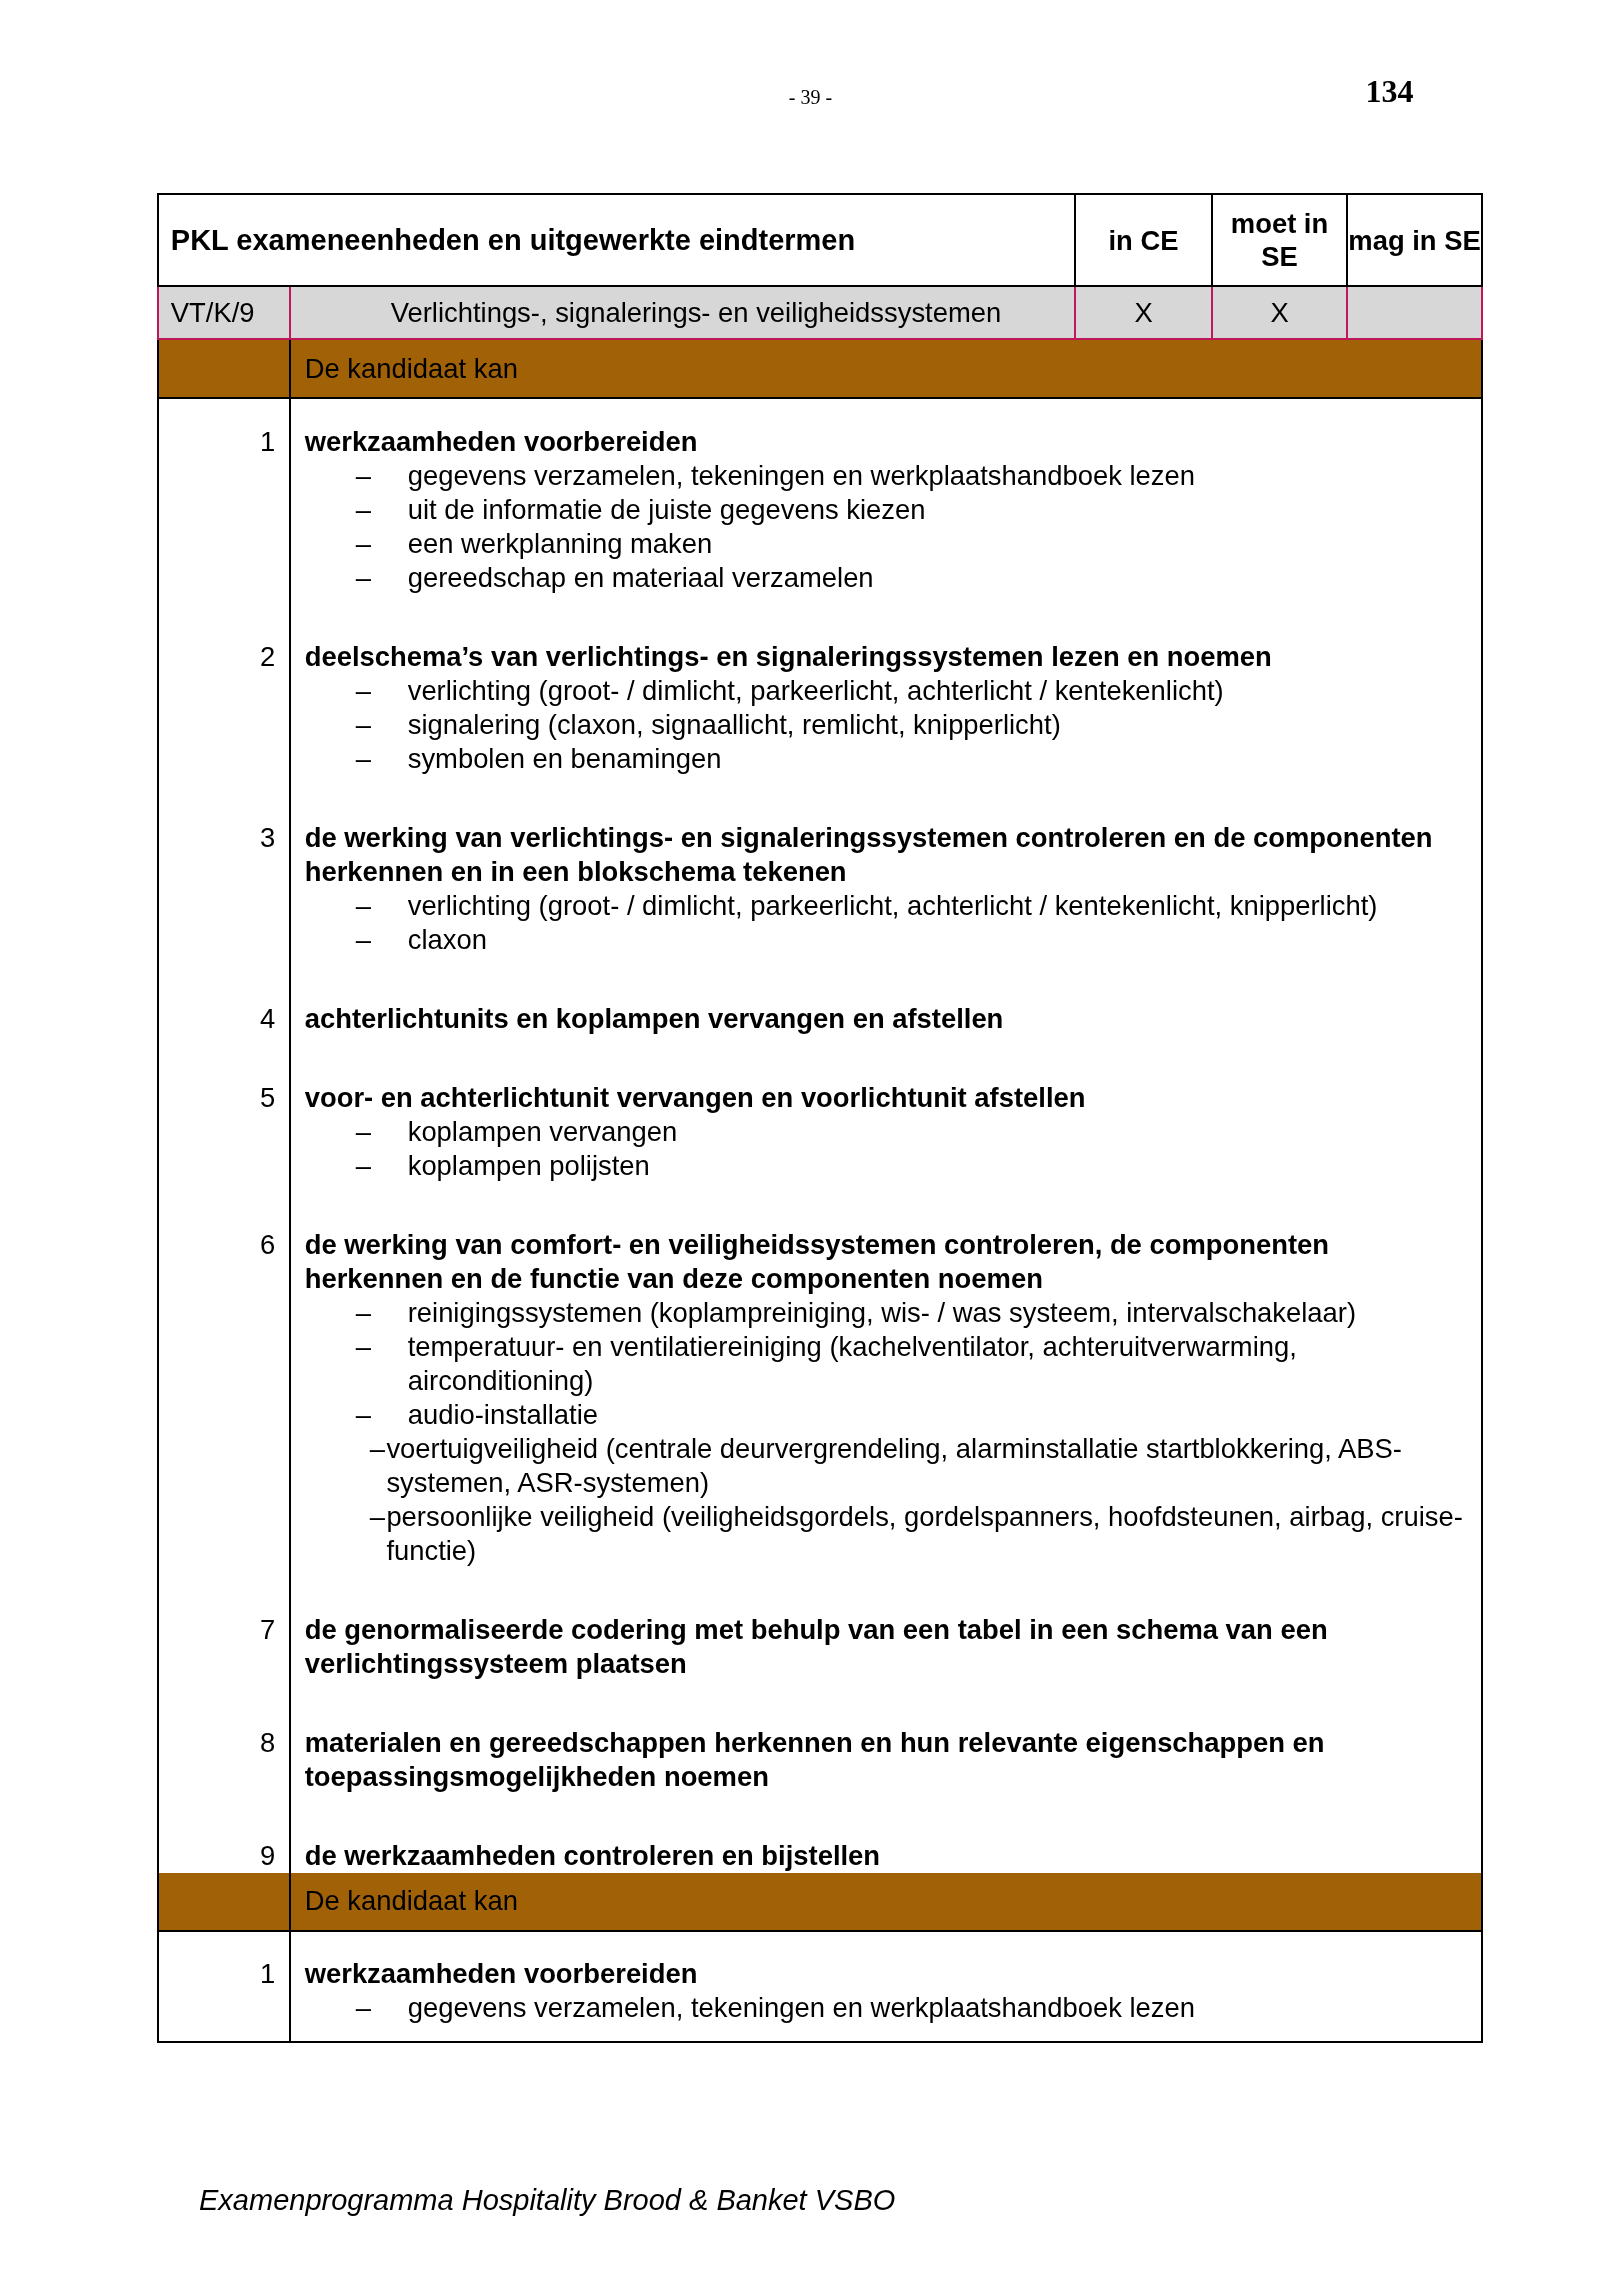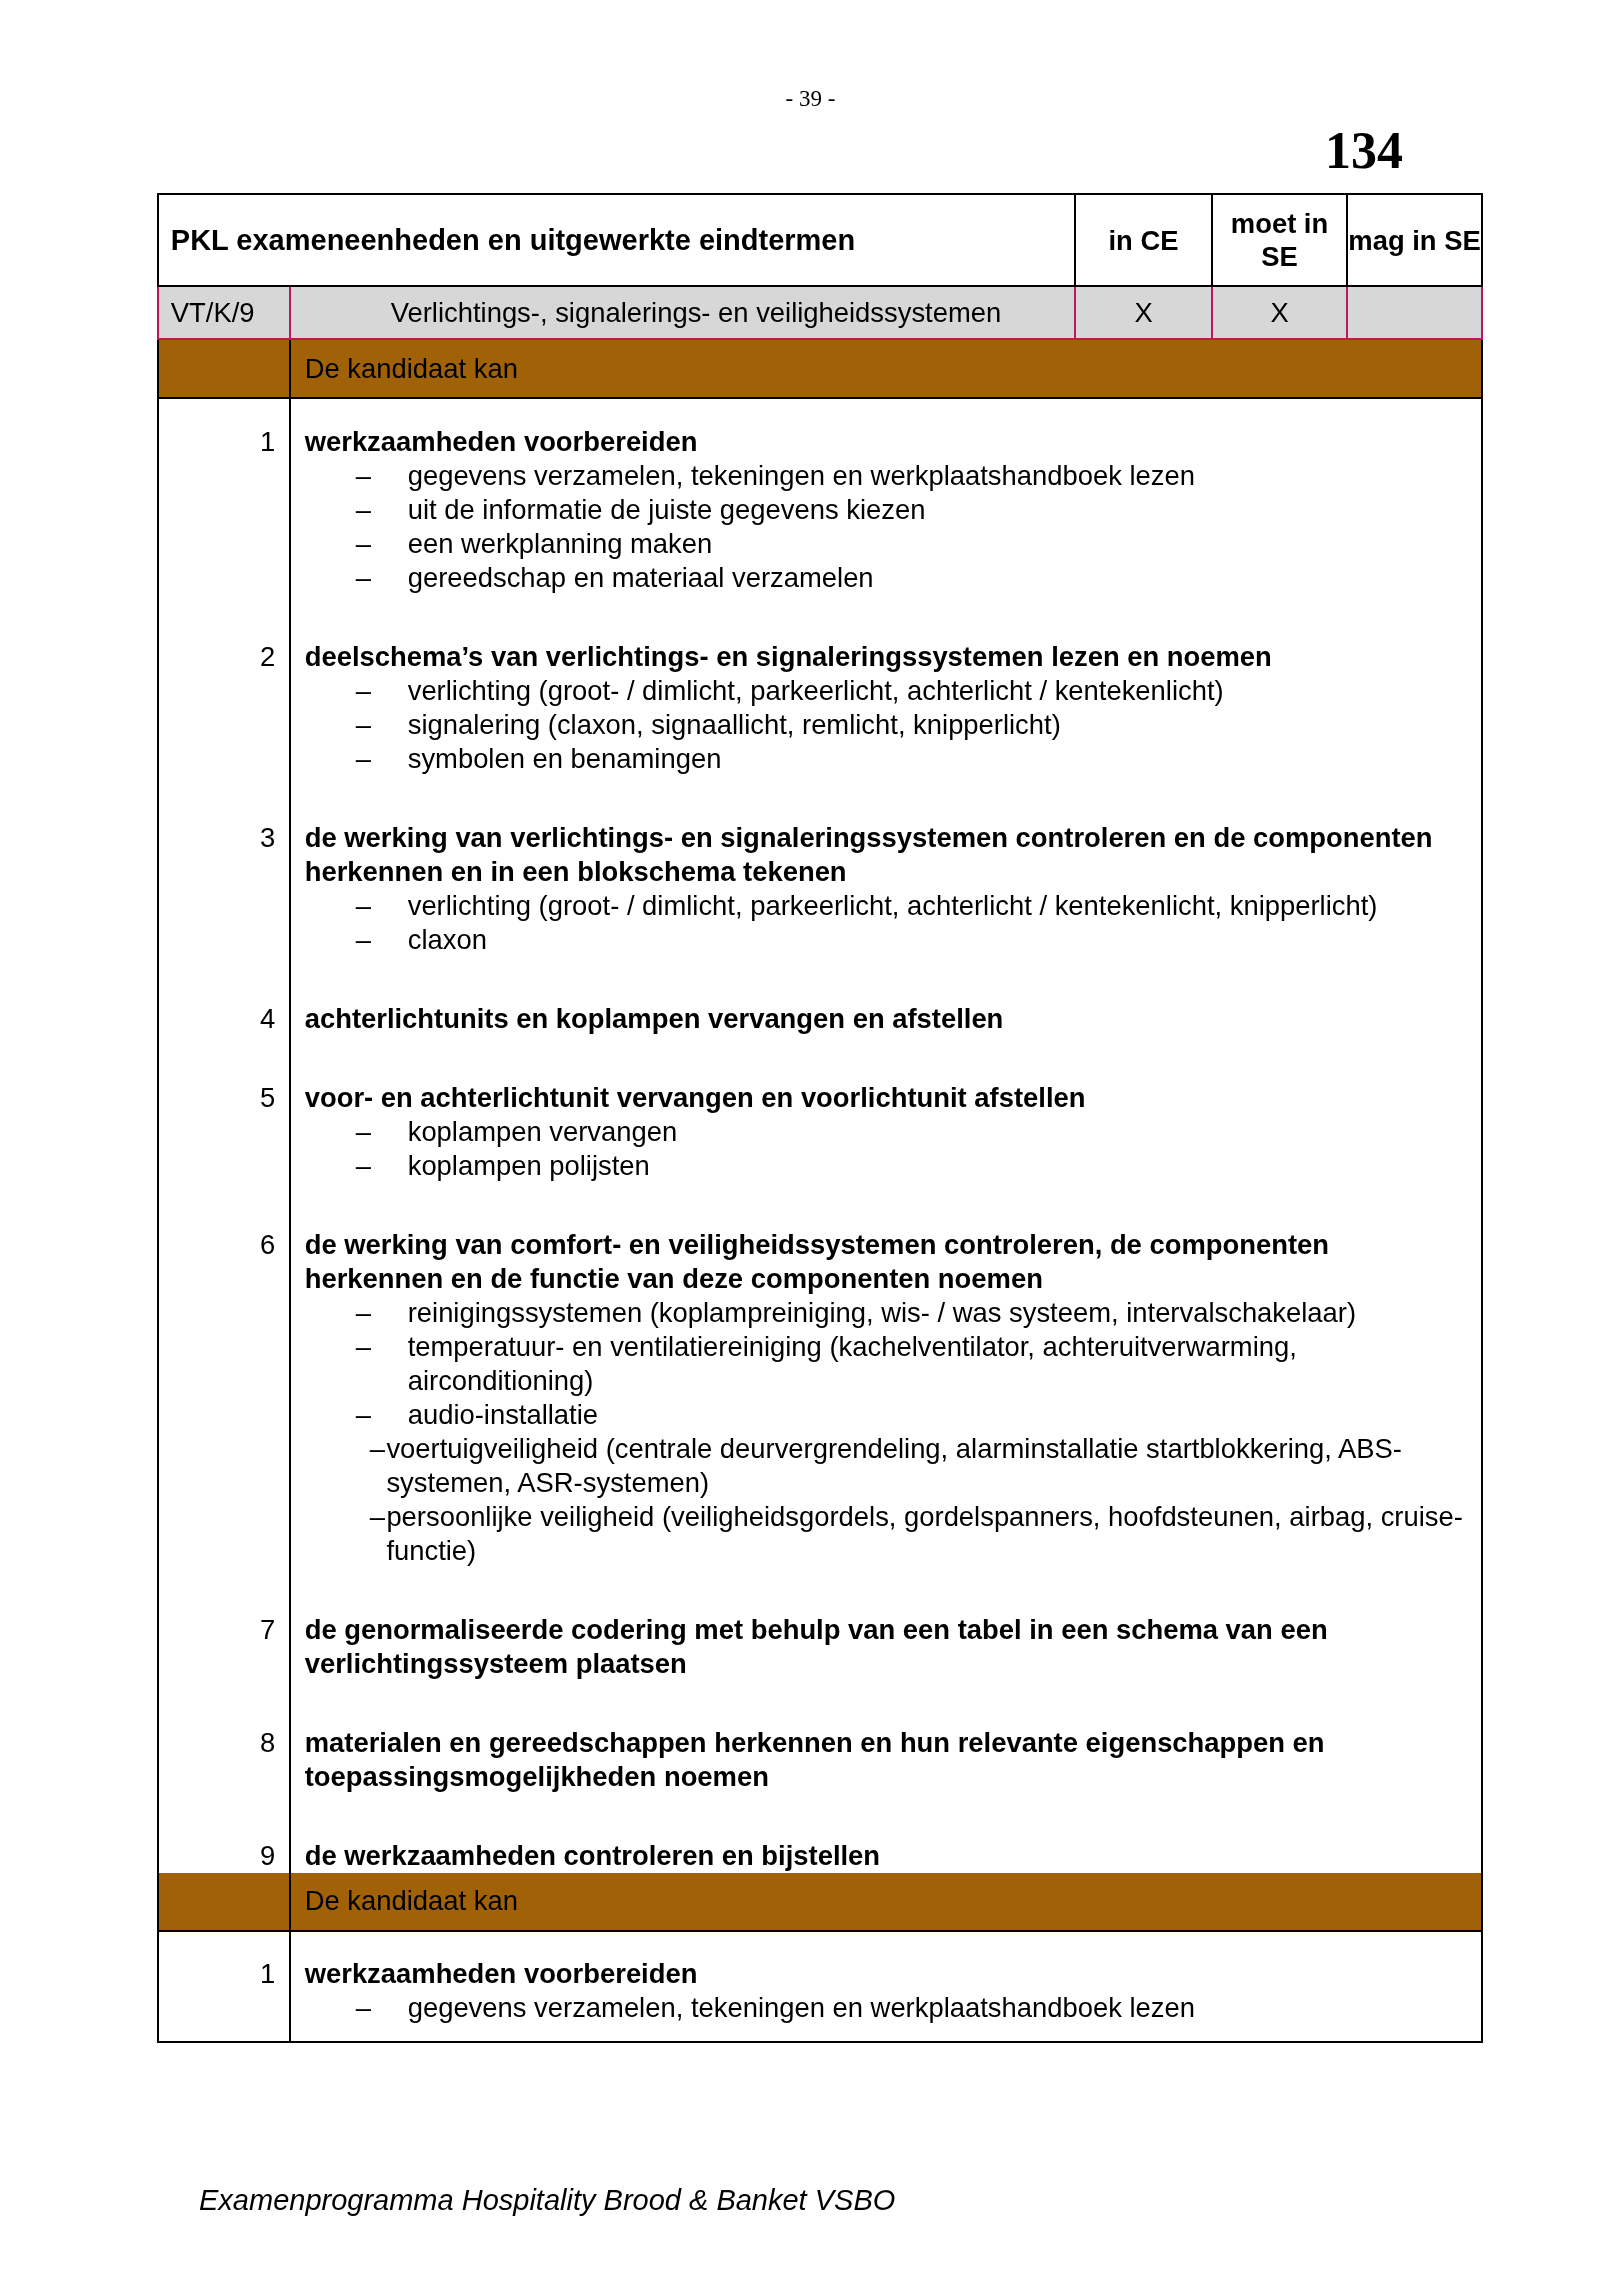--- a/index.html
+++ b/index.html
@@ -2,25 +2,25 @@
 <html><head>
 <meta charset="utf-8">
 <style>
   html,body{margin:0;padding:0;}
   body{
     width:1621px;height:2293px;position:relative;background:#ffffff;color:#000;
     font-family:"Liberation Sans",sans-serif;
   }
   .page-num-center{
     position:absolute;top:86px;left:0;width:1621px;text-align:center;
-    font-family:"Liberation Serif",serif;font-size:23px;
+    font-family:"Liberation Serif",serif;font-size:20px;
   }
   .page-num-right{
-    position:absolute;top:73px;left:1325px;width:129px;
-    font-family:"Liberation Serif",serif;font-size:52px;font-weight:bold;margin-top:48px;
+    position:absolute;top:73px;left:1325px;width:129px;text-align:center;
+    font-family:"Liberation Serif",serif;font-size:32px;font-weight:bold;
   }
   table.main{
     position:absolute;left:157px;top:193px;width:1325px;
     border-collapse:collapse;table-layout:fixed;
     font-size:27.4px;line-height:34px;
   }
   table.main{border:2.9px solid #000;}
   td{padding:0;}
   
   .head-row td{height:90px;border-bottom:2px solid #000;font-weight:bold;vertical-align:middle;background:#fff;}

